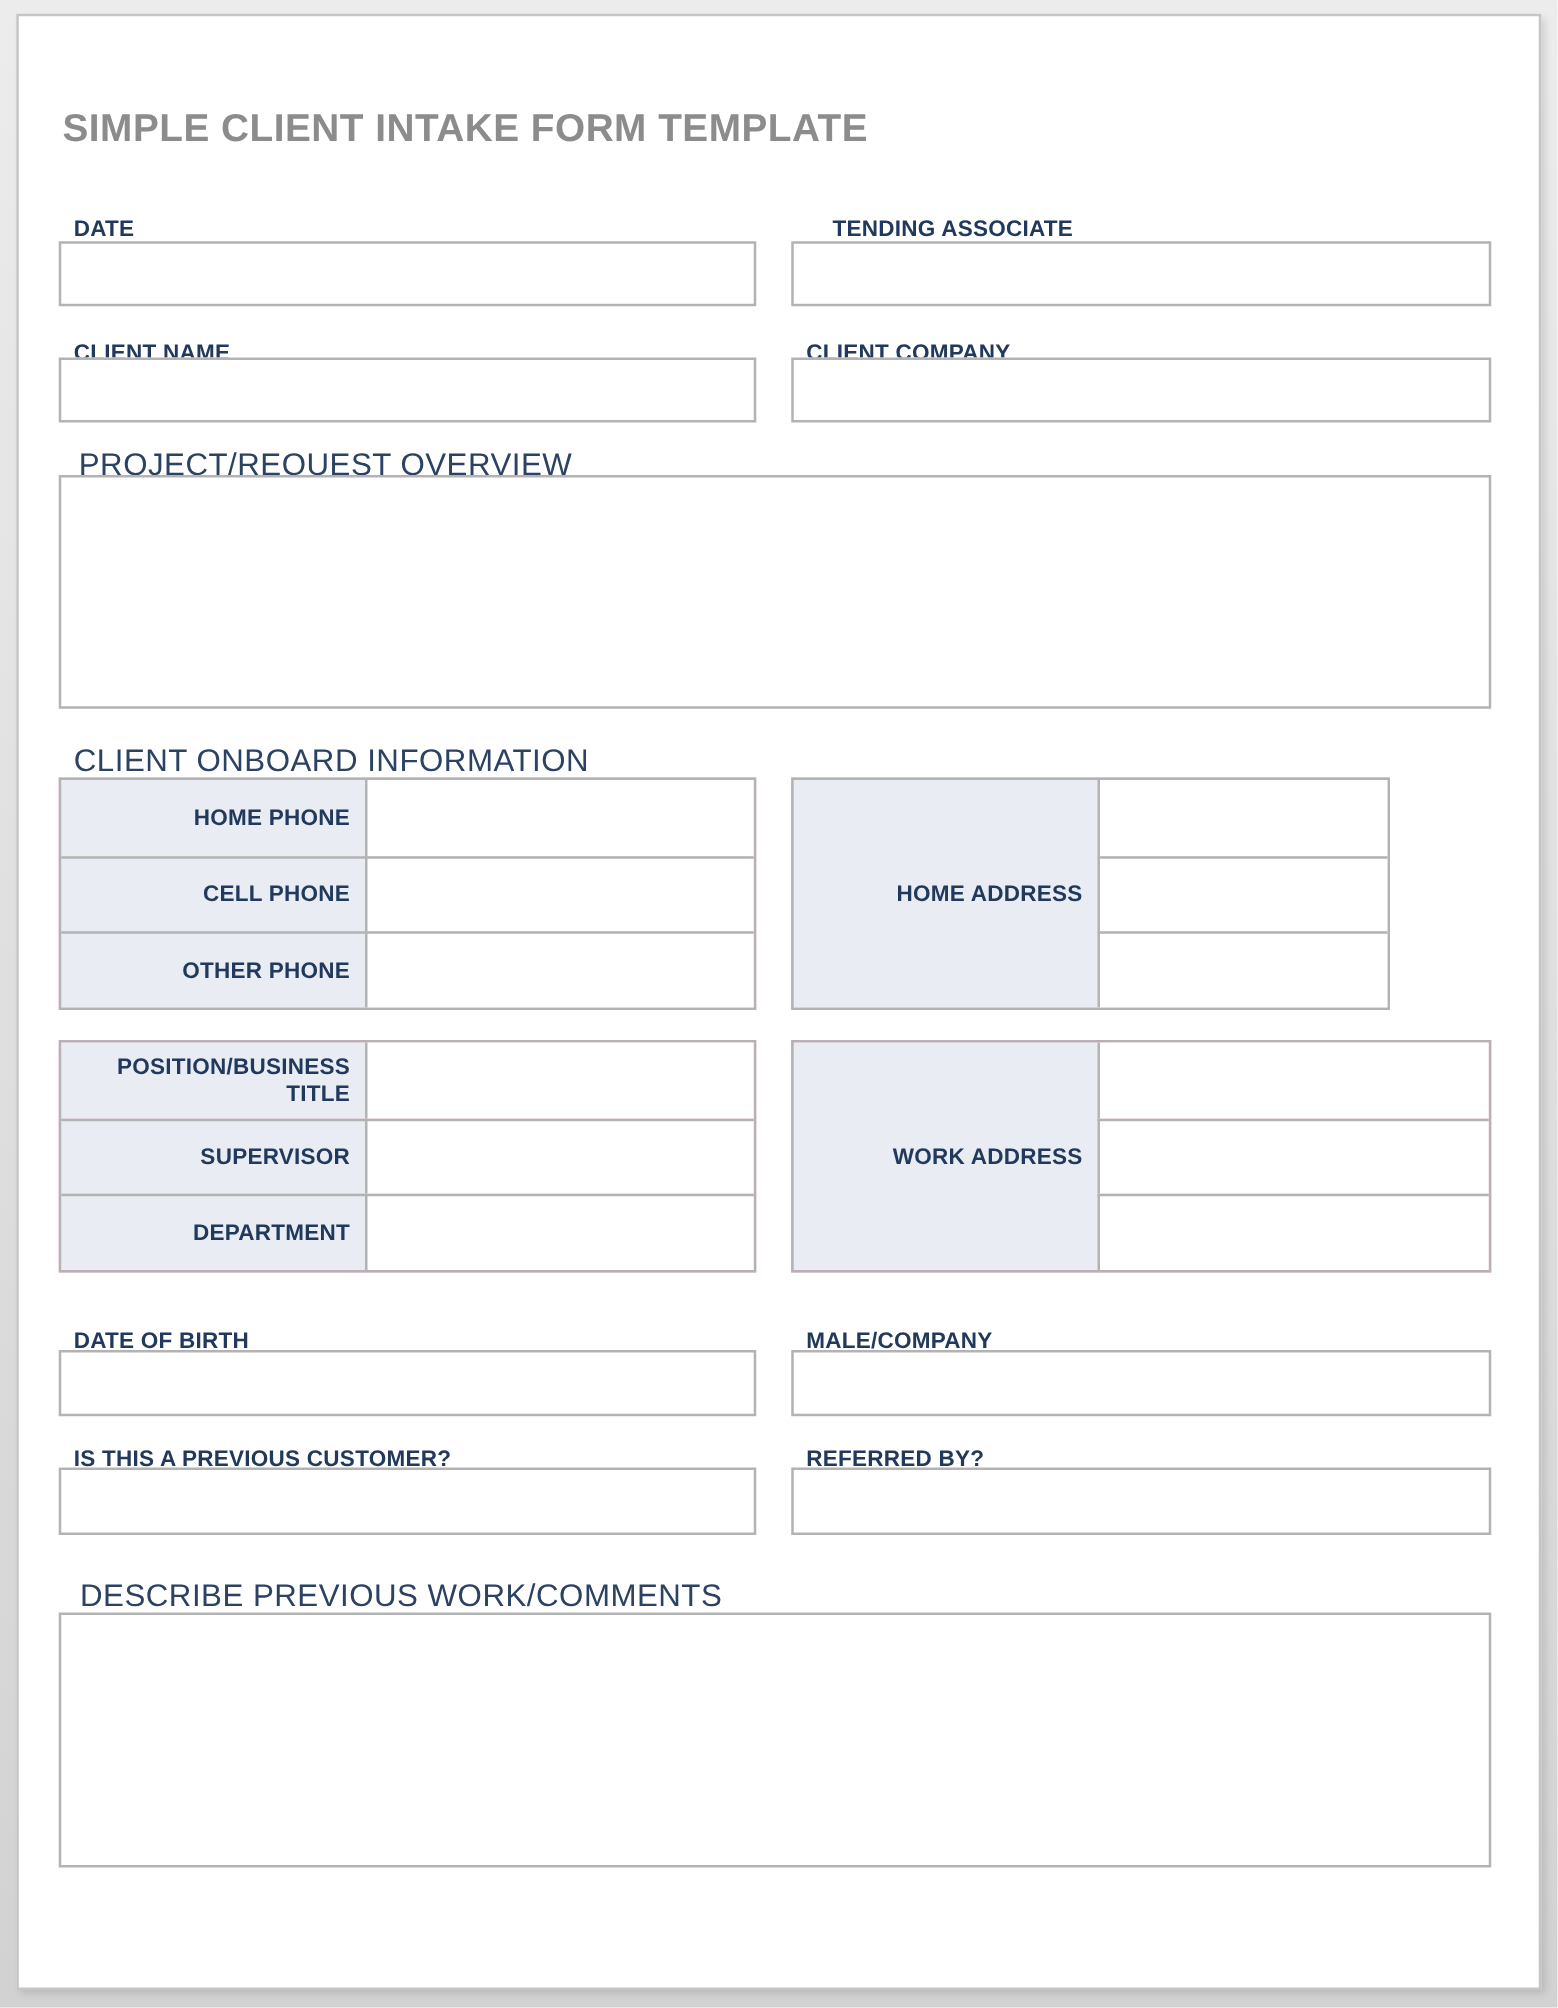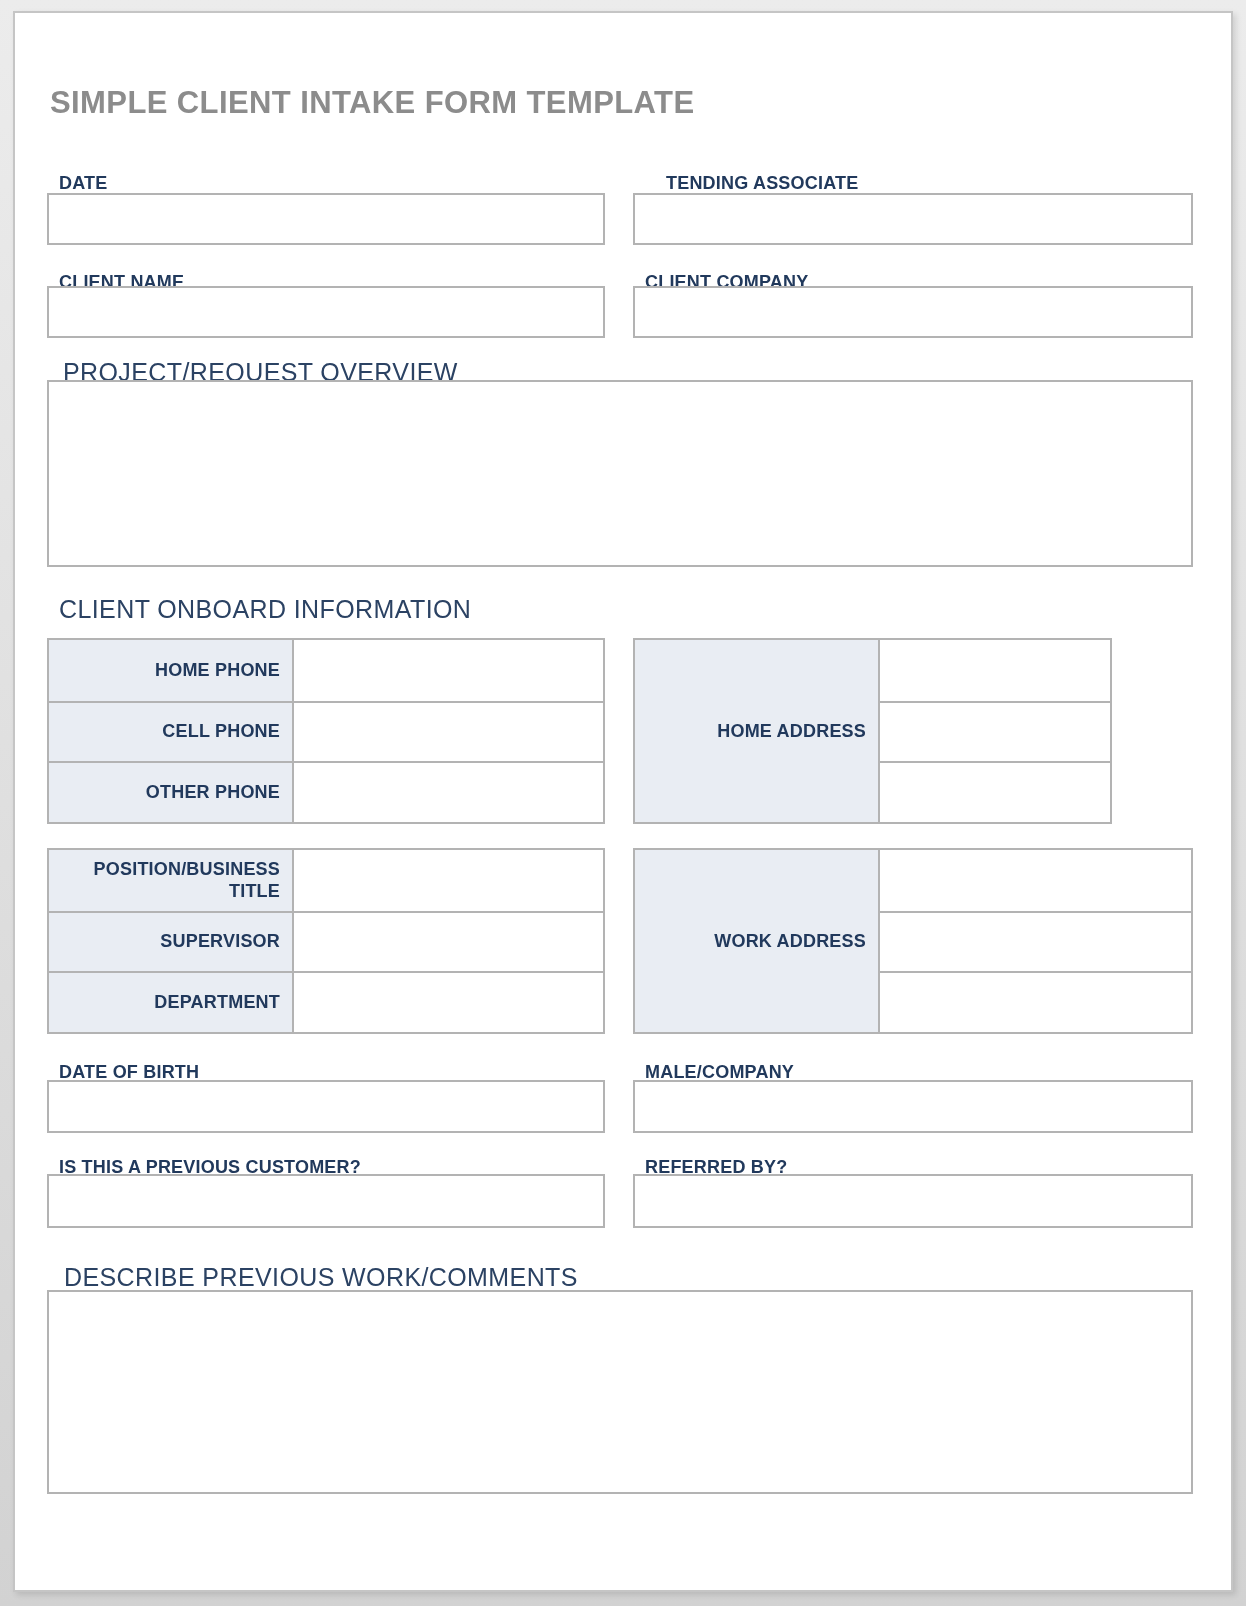--- a/index.html
+++ b/index.html
@@ -28,21 +28,20 @@
     letter-spacing:.4px;white-space:nowrap;
   }
   .fbox{
     position:absolute;background:#fff;border:2px solid #b3b3b3;
     box-sizing:border-box;
   }
   .tbl{
     position:absolute;border:2px solid #b3b3b3;box-sizing:border-box;
     display:grid;grid-template-columns:243px 1fr;grid-template-rows:repeat(3,1fr);
     background:#f9a8d4;
-    margin-top:16px;
   }
   .lcell{
     background:#e9edf3;color:#21395c;font-size:18px;font-weight:bold;
     display:flex;align-items:center;justify-content:flex-end;
     text-align:right;padding-right:12px;box-sizing:border-box;
     letter-spacing:.2px;
   }
   .lcell.wrap{padding-left:74px;white-space:normal;line-height:1.25;}
   .vcell{background:#fff;border-left:2px solid #b3b3b3;box-sizing:border-box;}
   .bt{border-top:2px solid #b3b3b3;}

